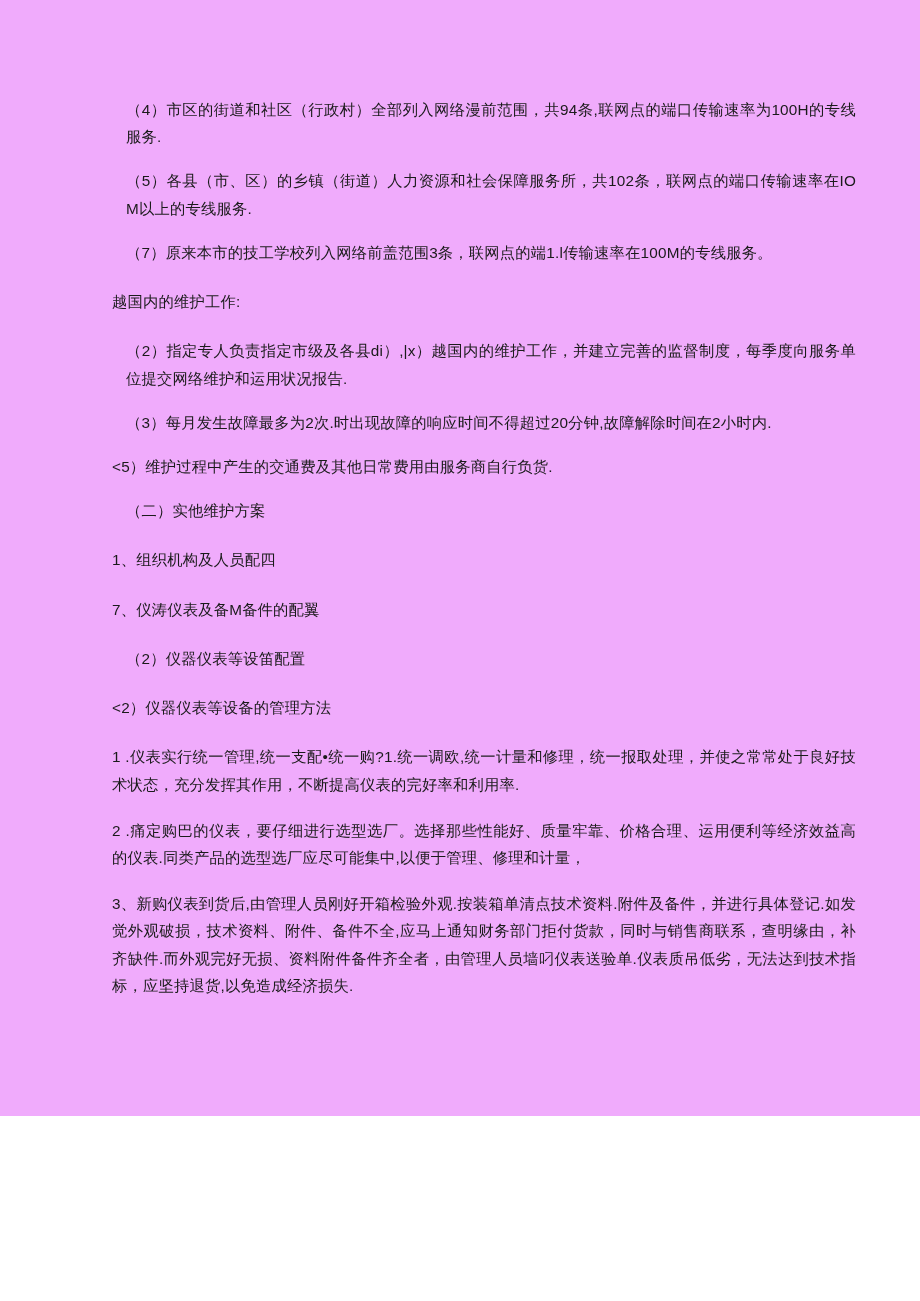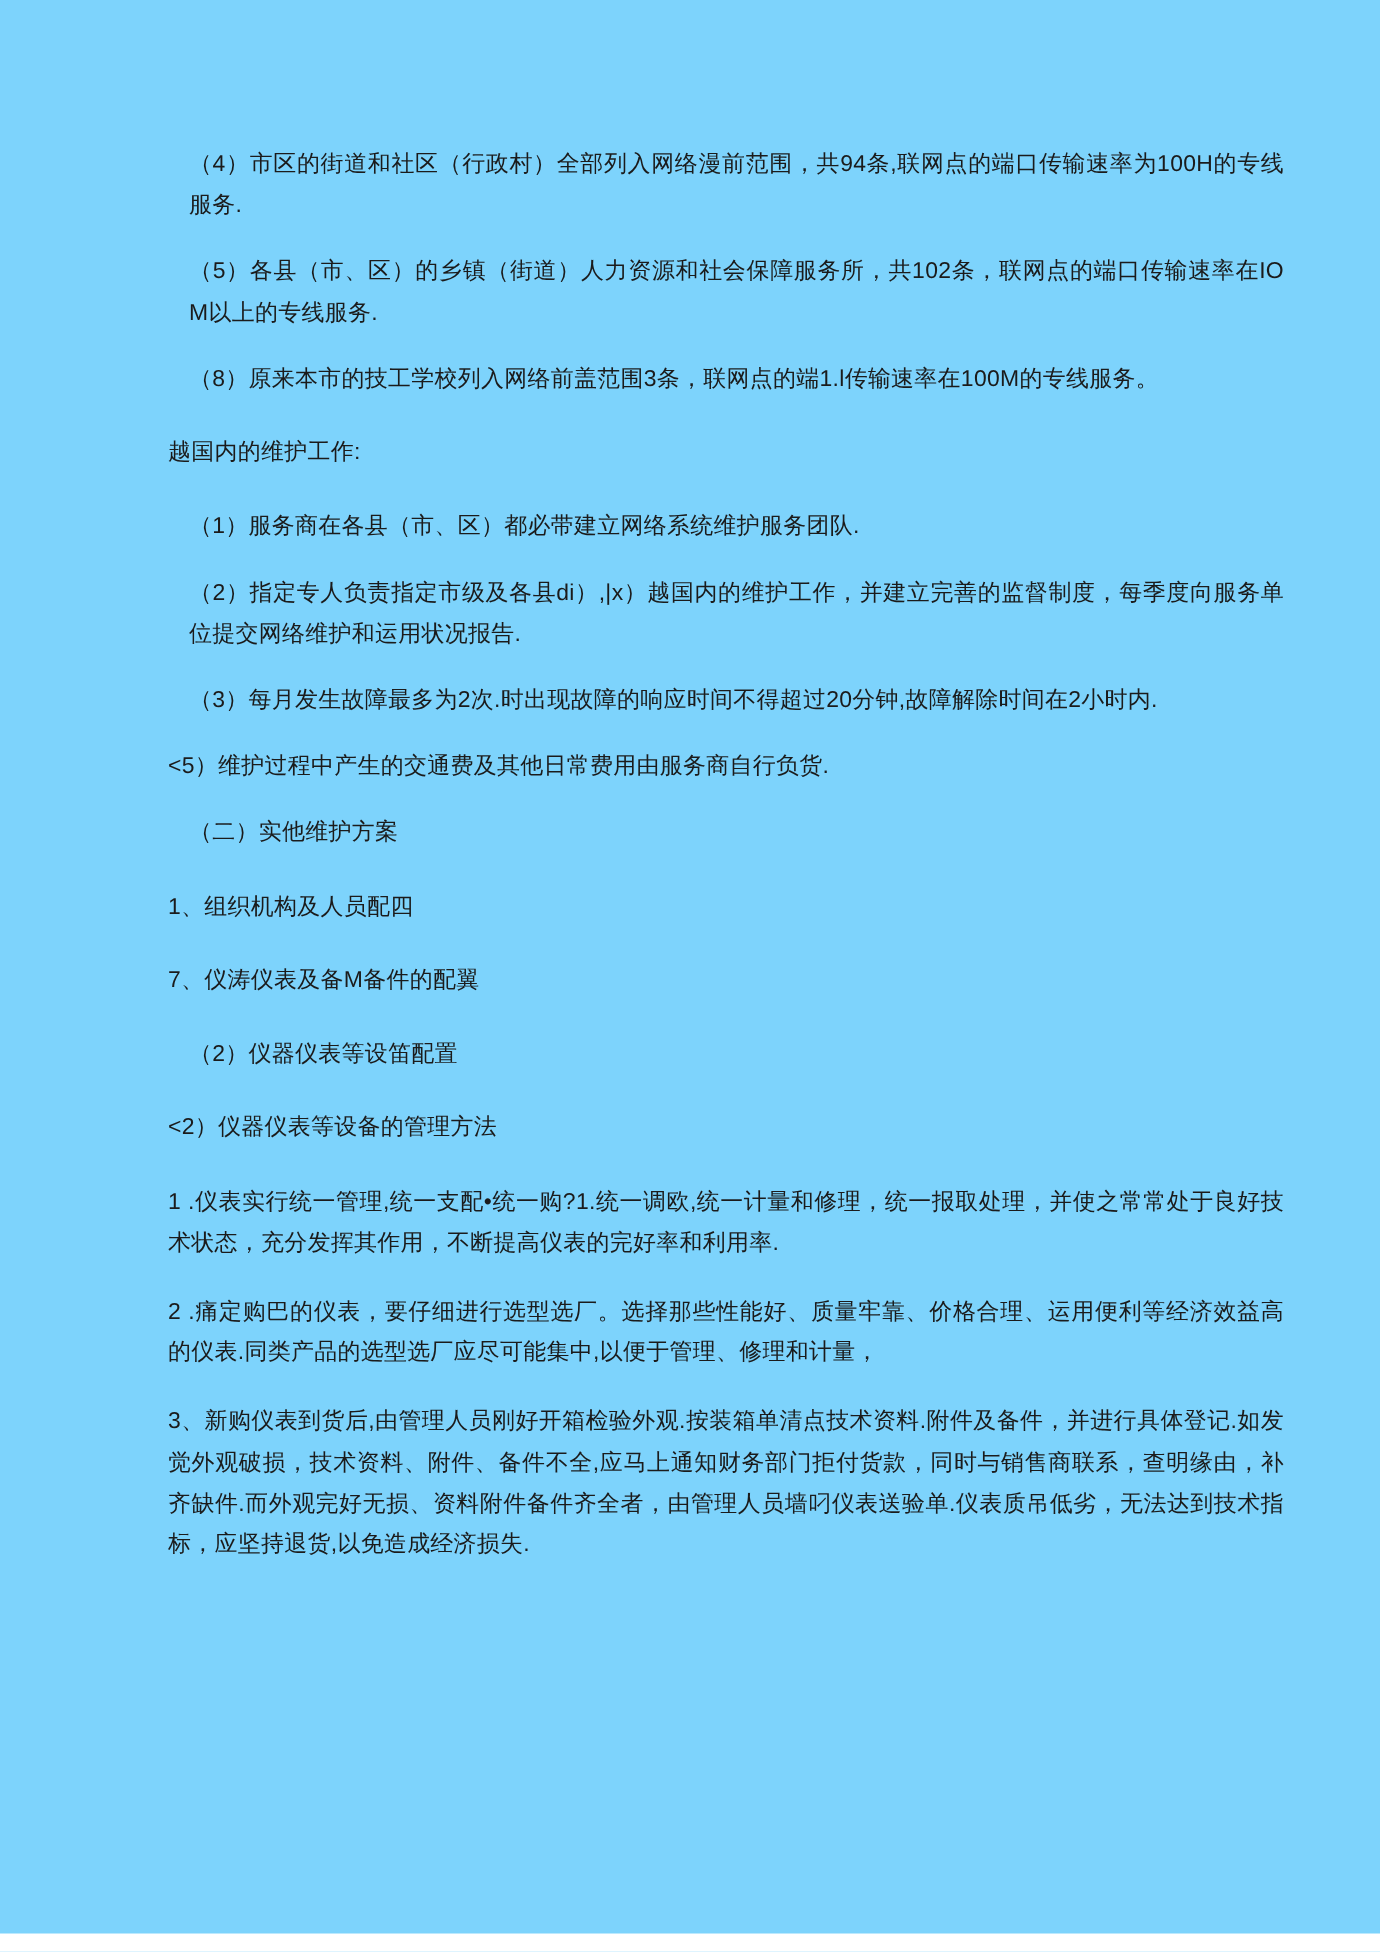--- a/index.html
+++ b/index.html
@@ -10,24 +10,24 @@
   body {
     width: 920px;
     height: 1301px;
     font-family: "Liberation Sans", sans-serif;
     color: #1a1a1a;
     -webkit-font-smoothing: antialiased;
   }
   .page {
     position: relative;
     width: 920px;
-    height: 1289px;
+    height: 1116px;
     box-sizing: border-box;
     padding: 96px 64px 40px 112px;
-    background: #7dd3fc;
+    background: #f0abfc;
     overflow: hidden;
   }
   .doc-body {
     display: block;
   }
   .para {
     font-size: 15.3px;
     line-height: 1.78;
     letter-spacing: 0.2px;
     color: #1b1b1b;
@@ -56,25 +56,24 @@
 </head>
 <body>
 
 <div class="page">
   <div class="doc-body">
 
     <p class="para indent">（4）市区的街道和社区（行政村）全部列入网络漫前范围，共94条,联网点的端口传输速率为100H的专线服务.</p>
 
     <p class="para indent">（5）各县（市、区）的乡镇（街道）人力资源和社会保障服务所，共102条，联网点的端口传输速率在IOM以上的专线服务.</p>
 
-    <p class="para indent gap-lg">（8）原来本市的技工学校列入网络前盖范围3条，联网点的端1.l传输速率在100M的专线服务。</p>
+    <p class="para indent gap-lg">（7）原来本市的技工学校列入网络前盖范围3条，联网点的端1.l传输速率在100M的专线服务。</p>
 
     <p class="para noindent gap-lg">越国内的维护工作:</p>
 
-    <p class="para indent">（1）服务商在各县（市、区）都必带建立网络系统维护服务团队.</p>
 
     <p class="para indent">（2）指定专人负责指定市级及各县di）,|x）越国内的维护工作，并建立完善的监督制度，每季度向服务单位提交网络维护和运用状况报告.</p>
 
     <p class="para indent">（3）每月发生故障最多为2次.时出现故障的响应时间不得超过20分钟,故障解除时间在2小时内.</p>
 
 
     <p class="para noindent">&lt;5）维护过程中产生的交通费及其他日常费用由服务商自行负货.</p>
 
 
     <p class="para indent gap-lg">（二）实他维护方案</p>

